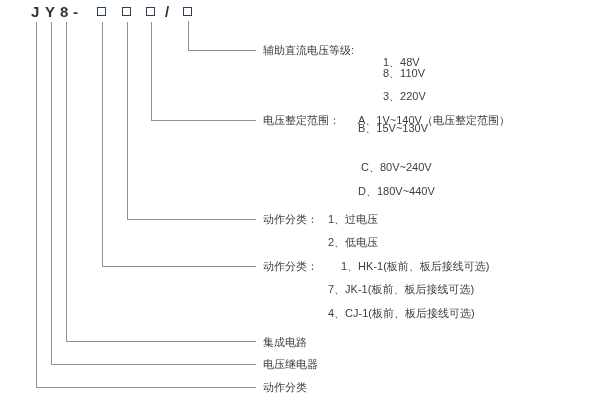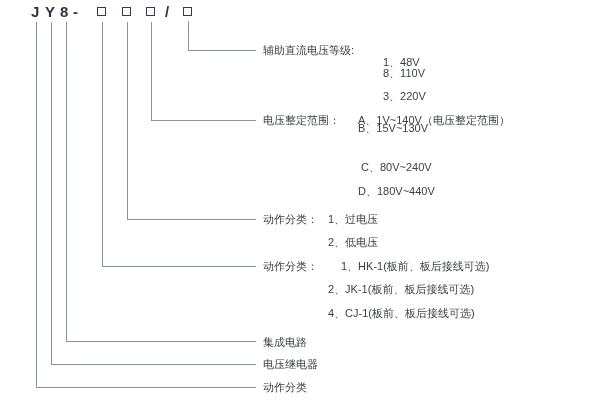--- a/index.html
+++ b/index.html
@@ -93,21 +93,21 @@
 
   <div class="section" style="left:263px;top:211px">
     <span class="lbl">动作分类：</span>
     <span class="opt" style="left:65px;top:0">1、过电压</span>
     <span class="opt" style="left:65px;top:23px">2、低电压</span>
   </div>
 
   <div class="section" style="left:263px;top:258px">
     <span class="lbl">动作分类：</span>
     <span class="opt" style="left:78px;top:0">1、HK-1(板前、板后接线可选)</span>
-    <span class="opt" style="left:65px;top:23px">2、JK-1(板前、板后接线可选)</span>
+    <span class="opt" style="left:65px;top:23px">7、JK-1(板前、板后接线可选)</span>
     <span class="opt" style="left:65px;top:47px">4、CJ-1(板前、板后接线可选)</span>
   </div>
 
   <div class="section" style="left:263px;top:334px">
     <span class="lbl">集成电路</span>
   </div>
   <div class="section" style="left:263px;top:356px">
     <span class="lbl">电压继电器</span>
   </div>
   <div class="section" style="left:263px;top:379px">

